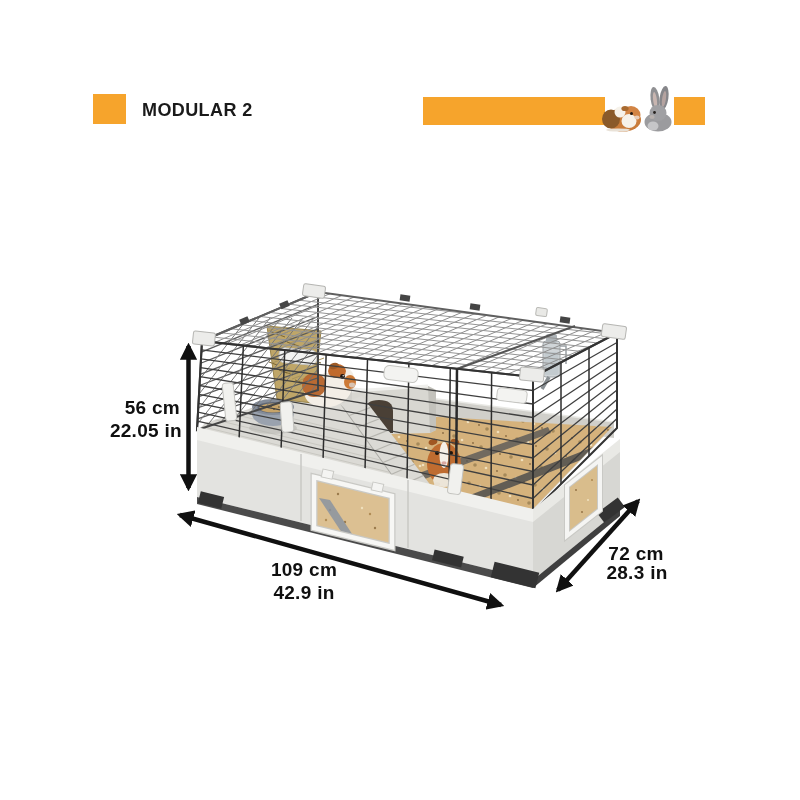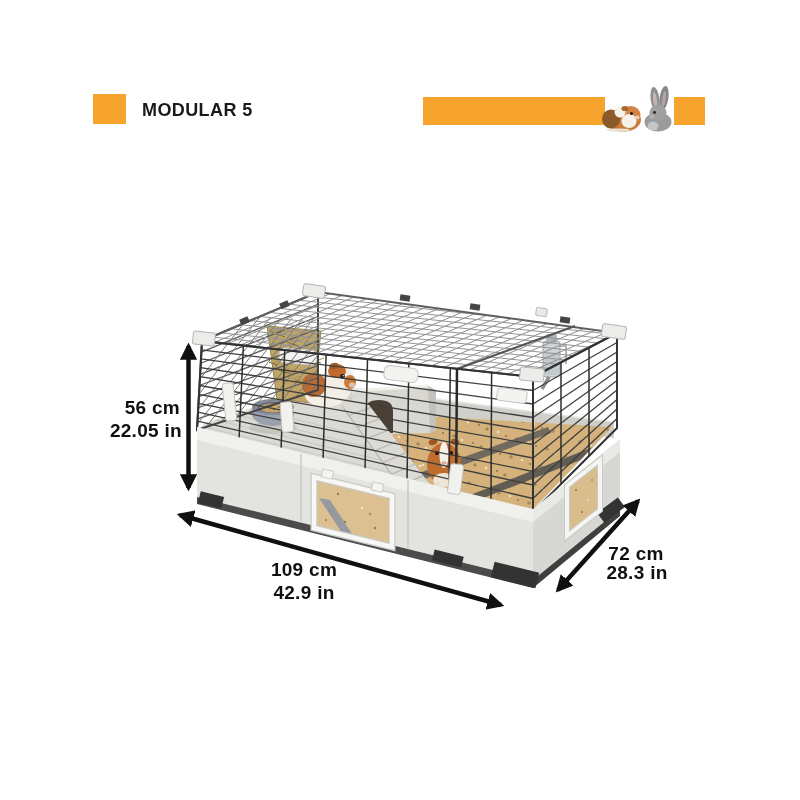--- a/index.html
+++ b/index.html
@@ -16,21 +16,21 @@
   .scene{position:absolute;left:0;top:0;width:800px;height:800px;}
   .dim-label{font-family:"Liberation Sans",sans-serif;font-size:19px;font-weight:bold;
     fill:#101010;letter-spacing:0.3px;}
 </style>
 </head>
 <body>
 
 <div>
 
   <div class="hdr-square"></div>
-  <div class="hdr-title">MODULAR 5</div>
+  <div class="hdr-title">MODULAR 2</div>
   <div class="banner-bar"></div>
   <div class="banner-end"></div>
 
   <svg class="banner-animals" viewBox="0 0 80 48">
     <g>
       <ellipse cx="57" cy="15" rx="4.4" ry="12" fill="#909093" transform="rotate(-7 57 15)"></ellipse>
       <ellipse cx="66" cy="14" rx="4.4" ry="12" fill="#86868a" transform="rotate(8 66 14)"></ellipse>
       <ellipse cx="57" cy="16" rx="1.9" ry="8" fill="#c8b5b0" transform="rotate(-7 57 16)"></ellipse>
       <ellipse cx="66" cy="15" rx="1.9" ry="8" fill="#b5a3a0" transform="rotate(8 66 15)"></ellipse>
       <ellipse cx="60" cy="38" rx="13.5" ry="9.5" fill="#9b9b9e"></ellipse>

